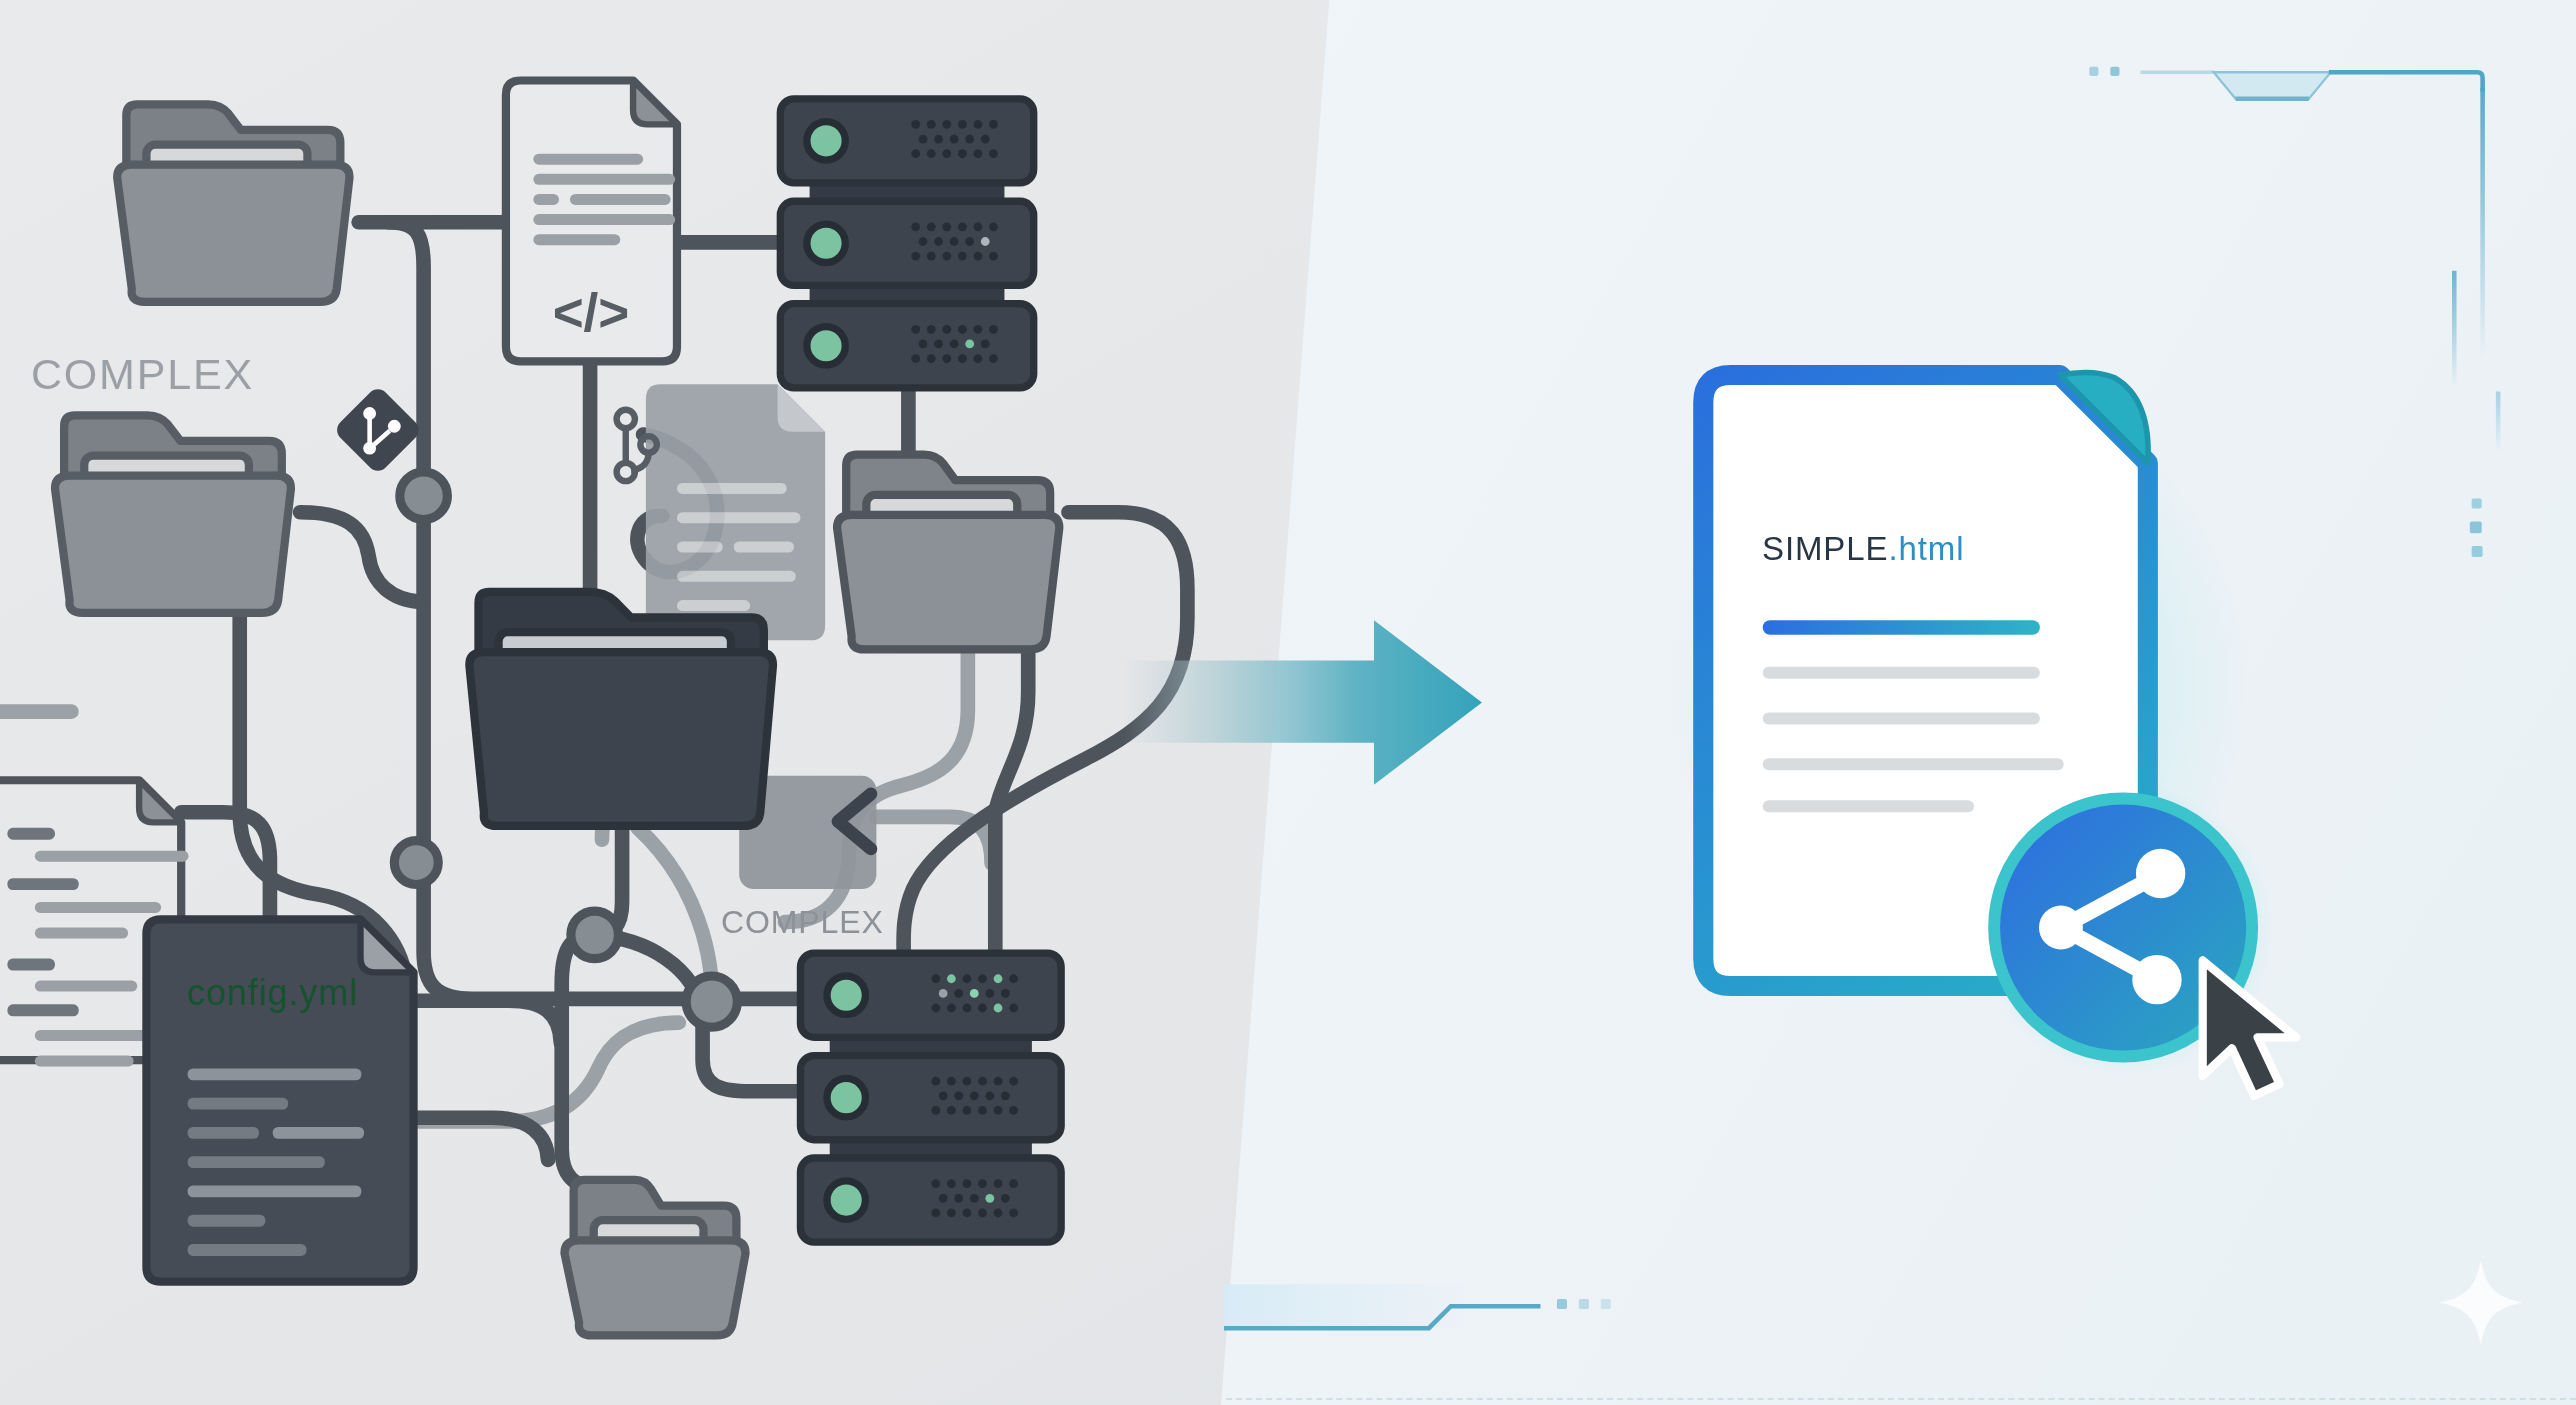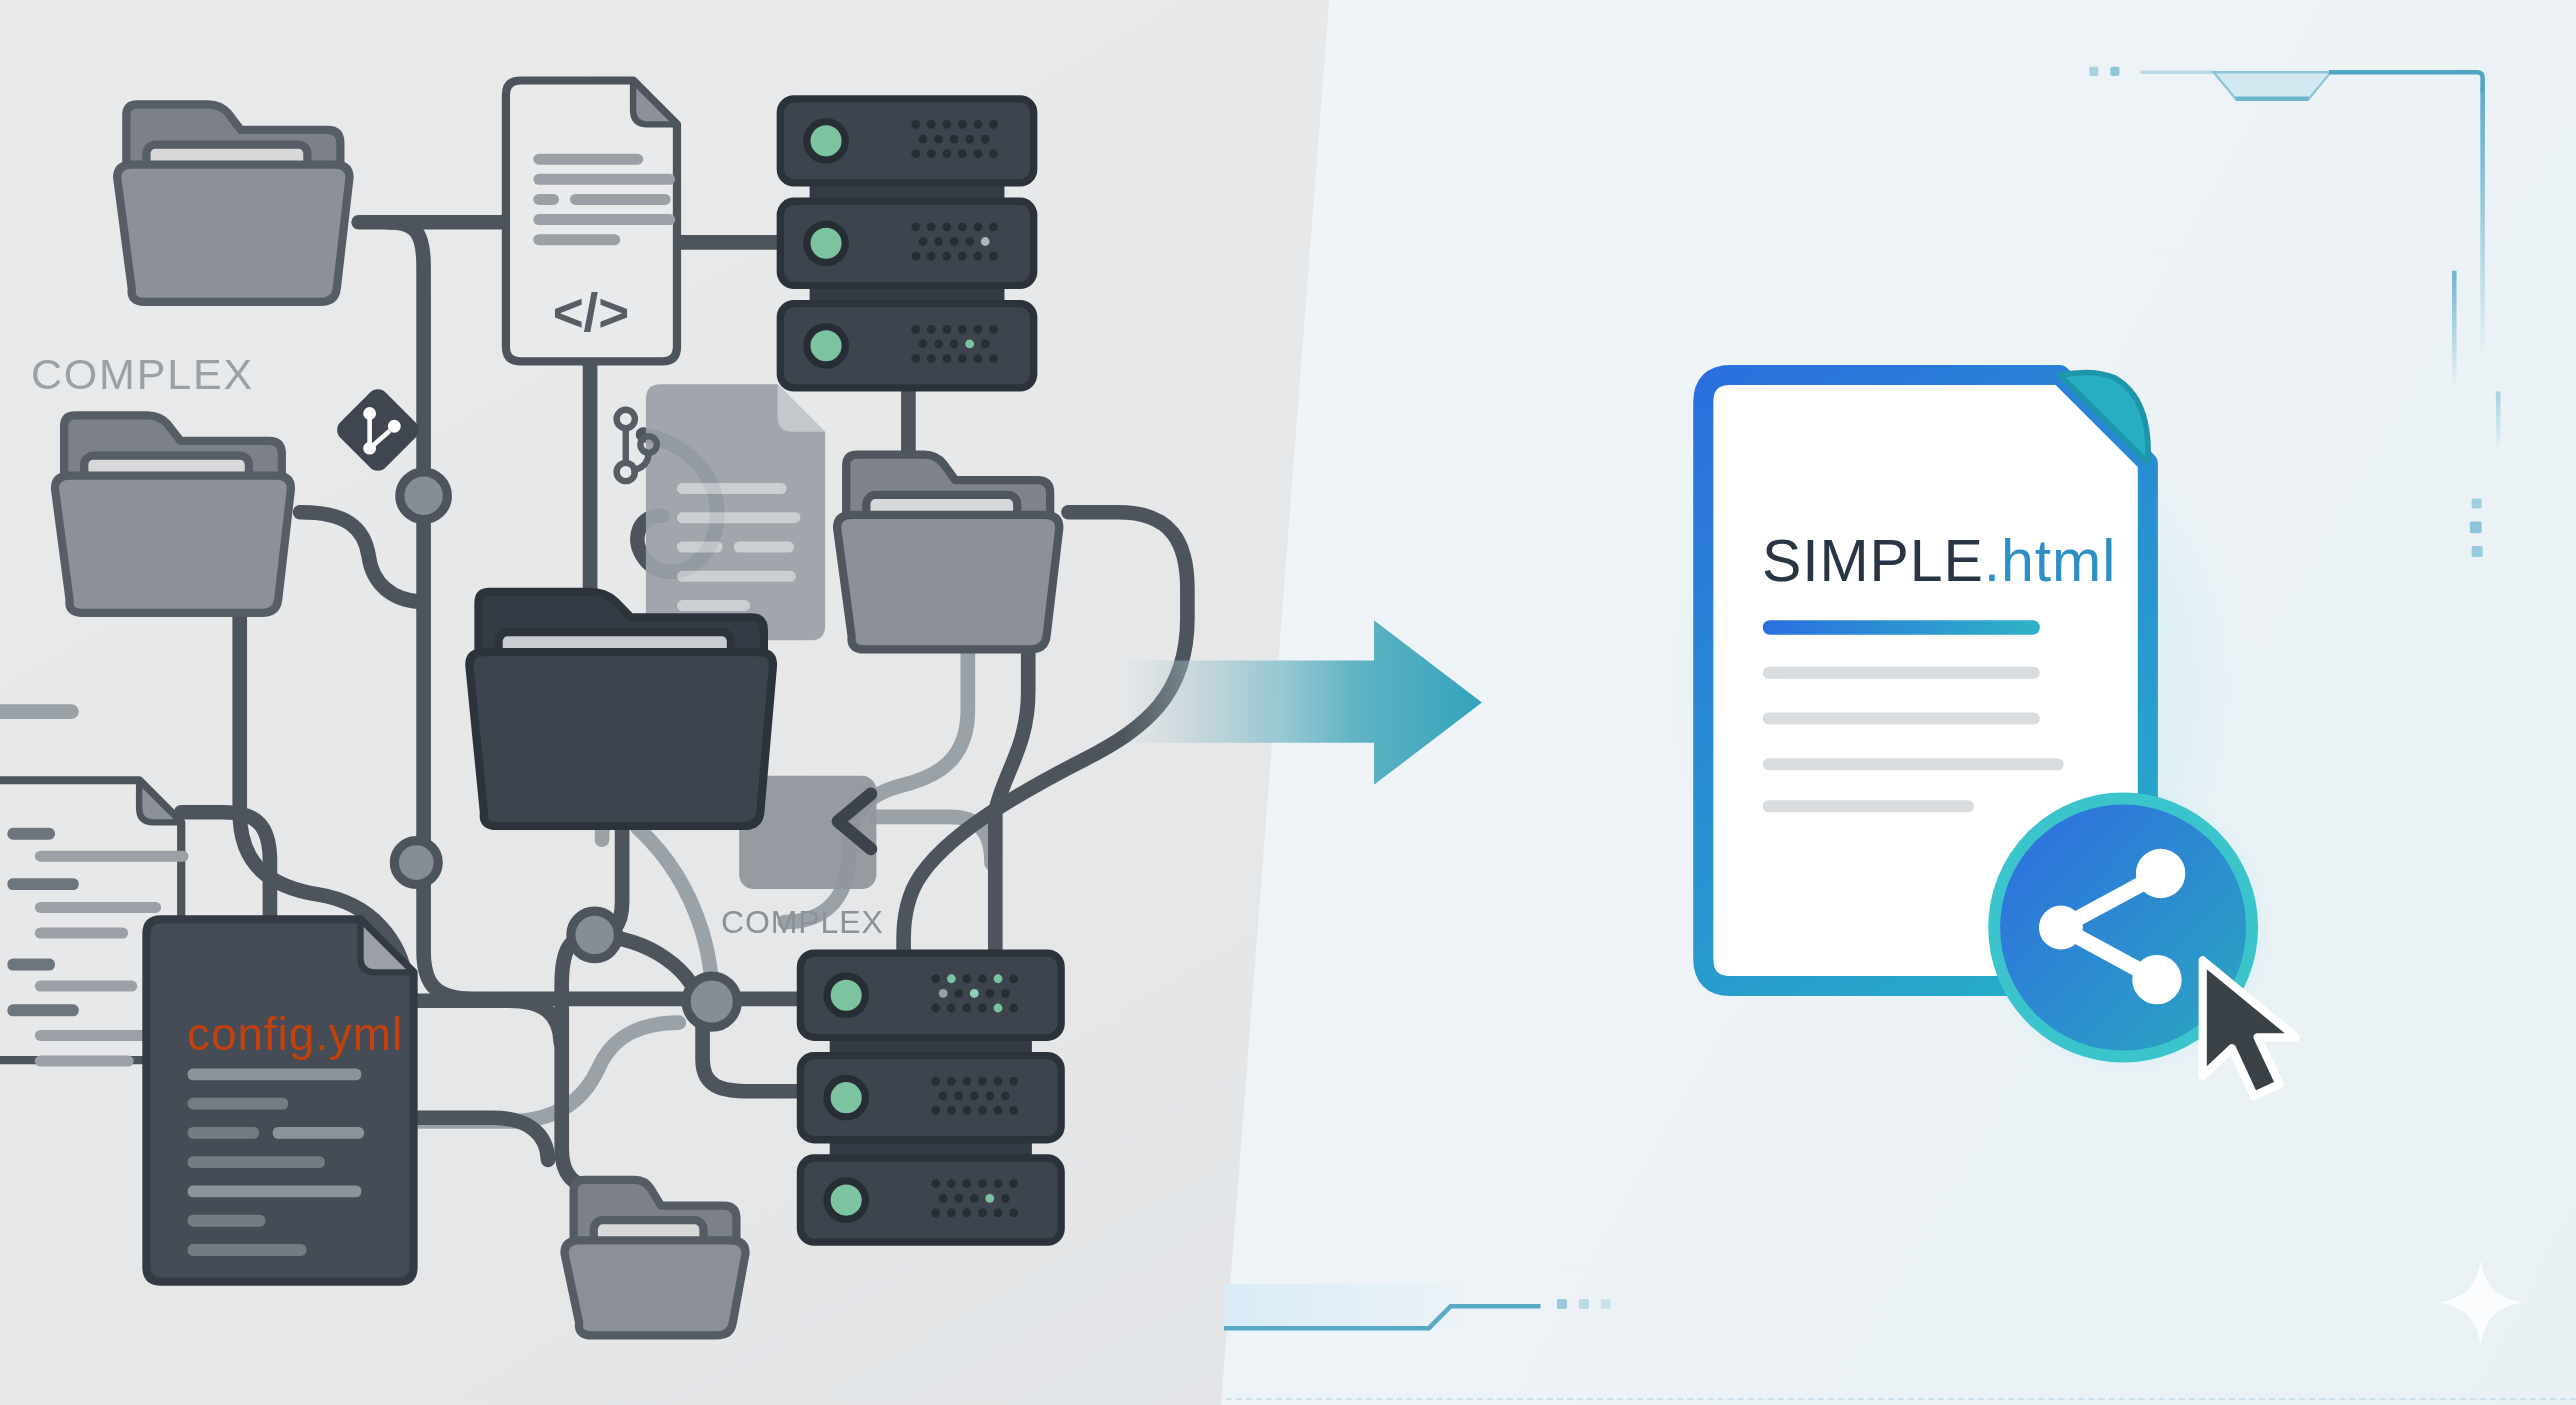--- a/index.html
+++ b/index.html
@@ -6,22 +6,22 @@
   .stage{position:relative;width:2576px;height:1405px;overflow:hidden;
          font-family:"Liberation Sans","DejaVu Sans",sans-serif;}
   .bg-right{position:absolute;inset:0;
     background:linear-gradient(120deg,#f3f7fa 0%,#eef3f7 55%,#e9f1f5 100%);}
   .bg-left{position:absolute;inset:0;background:linear-gradient(150deg,#e8eaec 0%,#e4e6e8 60%,#dfe2e5 100%);
     clip-path:polygon(0 0,51.6% 0,47.4% 100%,0 100%);}
   svg.scene{position:absolute;left:0;top:0;}
   .lbl{position:absolute;line-height:1;font-weight:normal;white-space:nowrap;}
   #complex-1{left:31px;top:353px;font-size:43px;letter-spacing:1.8px;color:#9aa0a5;}
   #complex-2{left:721px;top:906px;font-size:32px;letter-spacing:0.9px;color:#8d9298;}
-  #config-name{left:187px;top:975px;font-size:46px;letter-spacing:0.9px;color:#c2410c;margin-top:36px;}
-  #simple-title{left:1762px;top:532px;font-size:59px;letter-spacing:0.9px;}
+  #config-name{left:187px;top:975px;font-size:36px;letter-spacing:0.9px;color:#14532d;}
+  #simple-title{left:1762px;top:532px;font-size:33px;letter-spacing:0.9px;}
   #simple-title .nm{color:#273544;}
   #simple-title .ext{color:#2c8fc6;}
   .glow{position:absolute;border-radius:50%;pointer-events:none;}
   #doc-glow{left:1555px;top:256px;width:805px;height:860px;
     background:radial-gradient(closest-side,rgba(134,226,233,.50),rgba(134,226,233,0) 72%);}
   #share-glow{left:1930px;top:732px;width:393px;height:393px;
     background:radial-gradient(closest-side,rgba(98,218,228,.70),rgba(98,218,228,0) 75%);}
   #bottom-dash{position:absolute;left:1226px;top:1398px;width:1350px;height:0;
     border-top:2.7px dashed rgba(130,182,204,.30);}
 </style>

